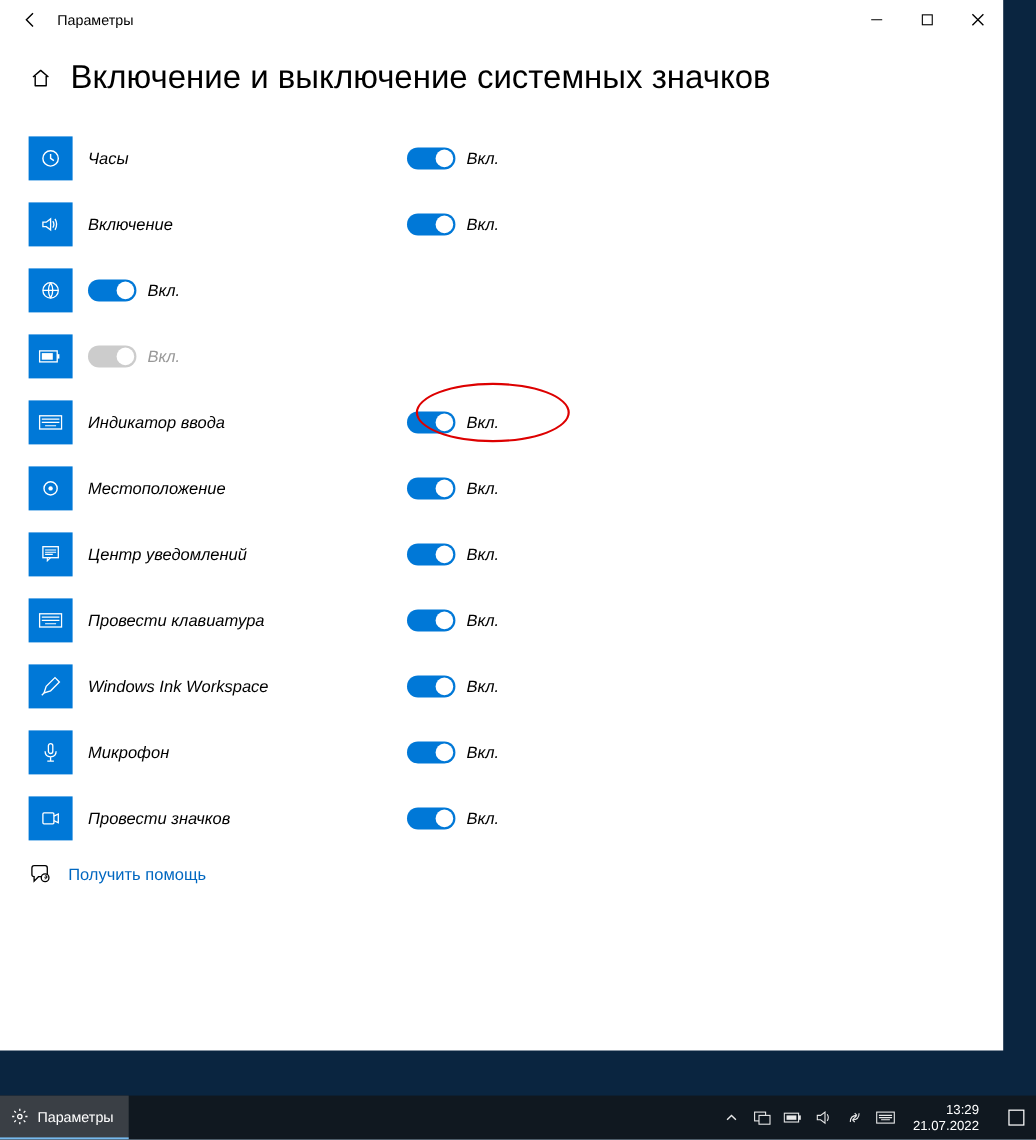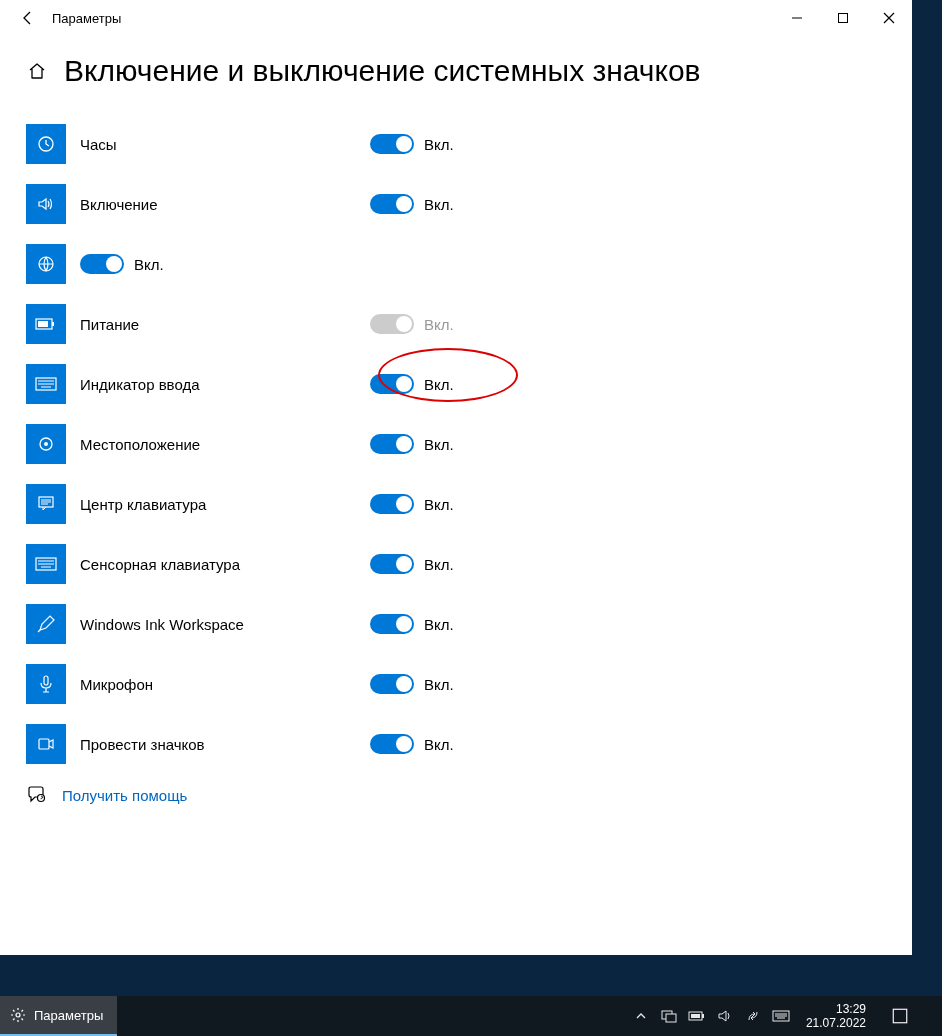--- a/index.html
+++ b/index.html
@@ -21,21 +21,21 @@
   .titlebar .title { font-size: 13px; margin-left: 4px; }
   .titlebar .spacer { flex: 1; }
   .titlebar .wbtn { width: 46px; height: 36px; display:flex; align-items:center; justify-content:center; font-size:12px; }
   .wbtn svg { width: 12px; height: 12px; }
 
   .content { padding: 18px 26px 10px 26px; flex:1; overflow:auto; }
   .header-row { display:flex; align-items:center; gap:16px; margin-top:0; margin-bottom:36px; }
   .home-icon { width:22px; height:22px; display:flex; align-items:center; justify-content:center; }
   .page-title { font-size: 30px; font-weight: 400; }
 
-  .setting-row { display:flex; align-items:center; height:40px; margin-bottom:20px; position:relative; }
+  .setting-row { display:flex; align-items:center; height:40px; margin-bottom:20px; position:relative;font-style:italic; }
   .icon-box {
     width: 40px; height: 40px; background:#0078d7; color:#fff;
     display:flex; align-items:center; justify-content:center; margin-right: 14px; flex:none;
   }
   .row-label { font-size: 15px; width: 290px; }
   .toggle-wrap { display:flex; align-items:center; gap:10px; }
   .toggle {
     width: 44px; height: 20px; border-radius: 10px; position:relative; cursor:pointer;
   }
   .toggle.on { background:#0078d7; }
@@ -62,21 +62,21 @@
   .taskbar {
     position:absolute; bottom:0; left:0; width:942px; height:40px;
     background:#101820; color:#fff; display:flex; align-items:center;
   }
   .tb-app {
     height:40px; background:#3a3f45; display:flex; align-items:center; gap:8px;
     padding:0 14px 0 10px; font-size:13px; border-bottom:2px solid #76b9ed;
   }
   .tb-app .gear { width:16px; height:16px; }
   .tb-spacer { flex:1; }
-  .tray { display:flex; align-items:center; gap:10px; padding-right:24px; height:40px; }
+  .tray { display:flex; align-items:center; gap:10px; padding-right:0; height:40px; }
   .tray-icon { width:18px; height:18px; display:flex; align-items:center; justify-content:center; opacity:.9; }
   .tray .chev { font-size:12px; }
   .clock { text-align:right; font-size:12px; line-height:14px; padding:0 6px; }
   .notif-btn { width:36px; height:40px; display:flex; align-items:center; justify-content:center; }
 
   svg { display:block; }
 </style>
 </head>
 <body>
 
@@ -163,21 +163,20 @@
           </div>
         </div>
         <div class="setting-row">
           <div class="icon-box">
             <svg viewBox="0 0 22 14" width="22" height="14">
               <rect x="1" y="2" width="16" height="10" stroke="#fff" stroke-width="1.2" fill="none"></rect>
               <rect x="17" y="5" width="2" height="4" fill="#fff"></rect>
               <rect x="3" y="4" width="10" height="6" fill="#fff"></rect>
             </svg>
           </div>
-          <div class="row-label">Питание</div>
           <div class="toggle-wrap">
             <div class="toggle disabled">
               <div class="knob"></div>
             </div>
             <div class="toggle-state disabled">Вкл.</div>
           </div>
         </div>
         <div class="setting-row">
           <div class="icon-box">
             <svg viewBox="0 0 22 14" width="22" height="14">
@@ -214,38 +213,38 @@
         <div class="setting-row">
           <div class="icon-box">
             <svg viewBox="0 0 20 20" width="20" height="20">
               <rect x="3" y="3" width="14" height="10" stroke="#fff" stroke-width="1.2" fill="none"></rect>
               <line x1="5" y1="6" x2="15" y2="6" stroke="#fff"></line>
               <line x1="5" y1="8" x2="15" y2="8" stroke="#fff"></line>
               <line x1="5" y1="10" x2="12" y2="10" stroke="#fff"></line>
               <path d="M7 13 L7 16 L10 13" stroke="#fff" fill="none"></path>
             </svg>
           </div>
-          <div class="row-label">Центр клавиатура</div>
+          <div class="row-label">Центр уведомлений</div>
           <div class="toggle-wrap">
             <div class="toggle on">
               <div class="knob"></div>
             </div>
             <div class="toggle-state">Вкл.</div>
           </div>
         </div>
         <div class="setting-row">
           <div class="icon-box">
             <svg viewBox="0 0 22 14" width="22" height="14">
               <rect x="1" y="1" width="20" height="12" stroke="#fff" stroke-width="1.2" fill="none"></rect>
               <line x1="3" y1="4" x2="19" y2="4" stroke="#fff"></line>
               <line x1="3" y1="7" x2="19" y2="7" stroke="#fff"></line>
               <line x1="6" y1="10" x2="16" y2="10" stroke="#fff"></line>
             </svg>
           </div>
-          <div class="row-label">Сенсорная клавиатура</div>
+          <div class="row-label">Провести клавиатура</div>
           <div class="toggle-wrap">
             <div class="toggle on">
               <div class="knob"></div>
             </div>
             <div class="toggle-state">Вкл.</div>
           </div>
         </div>
         <div class="setting-row">
           <div class="icon-box">
             <svg viewBox="0 0 20 20" width="20" height="20">

